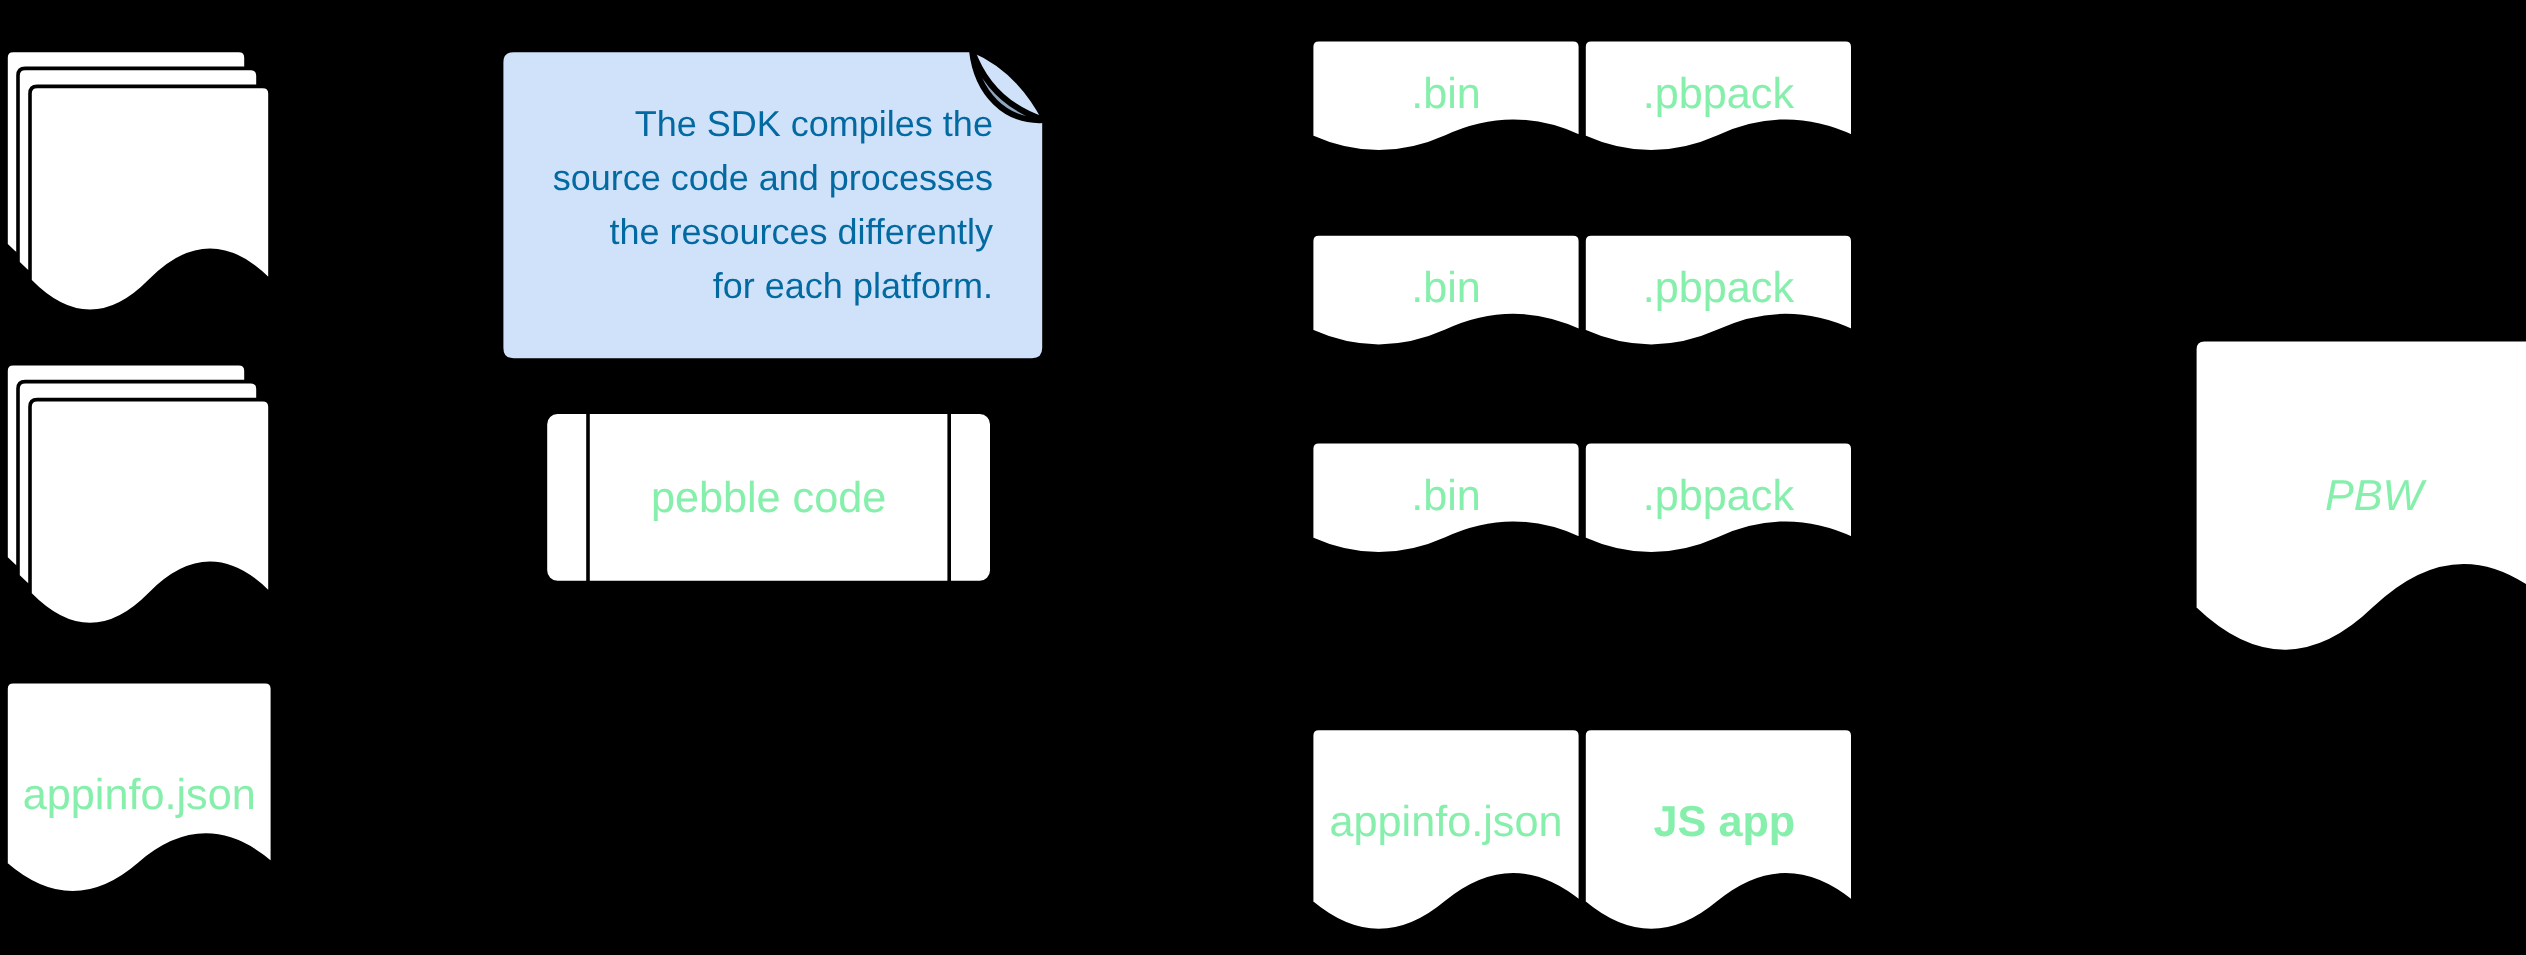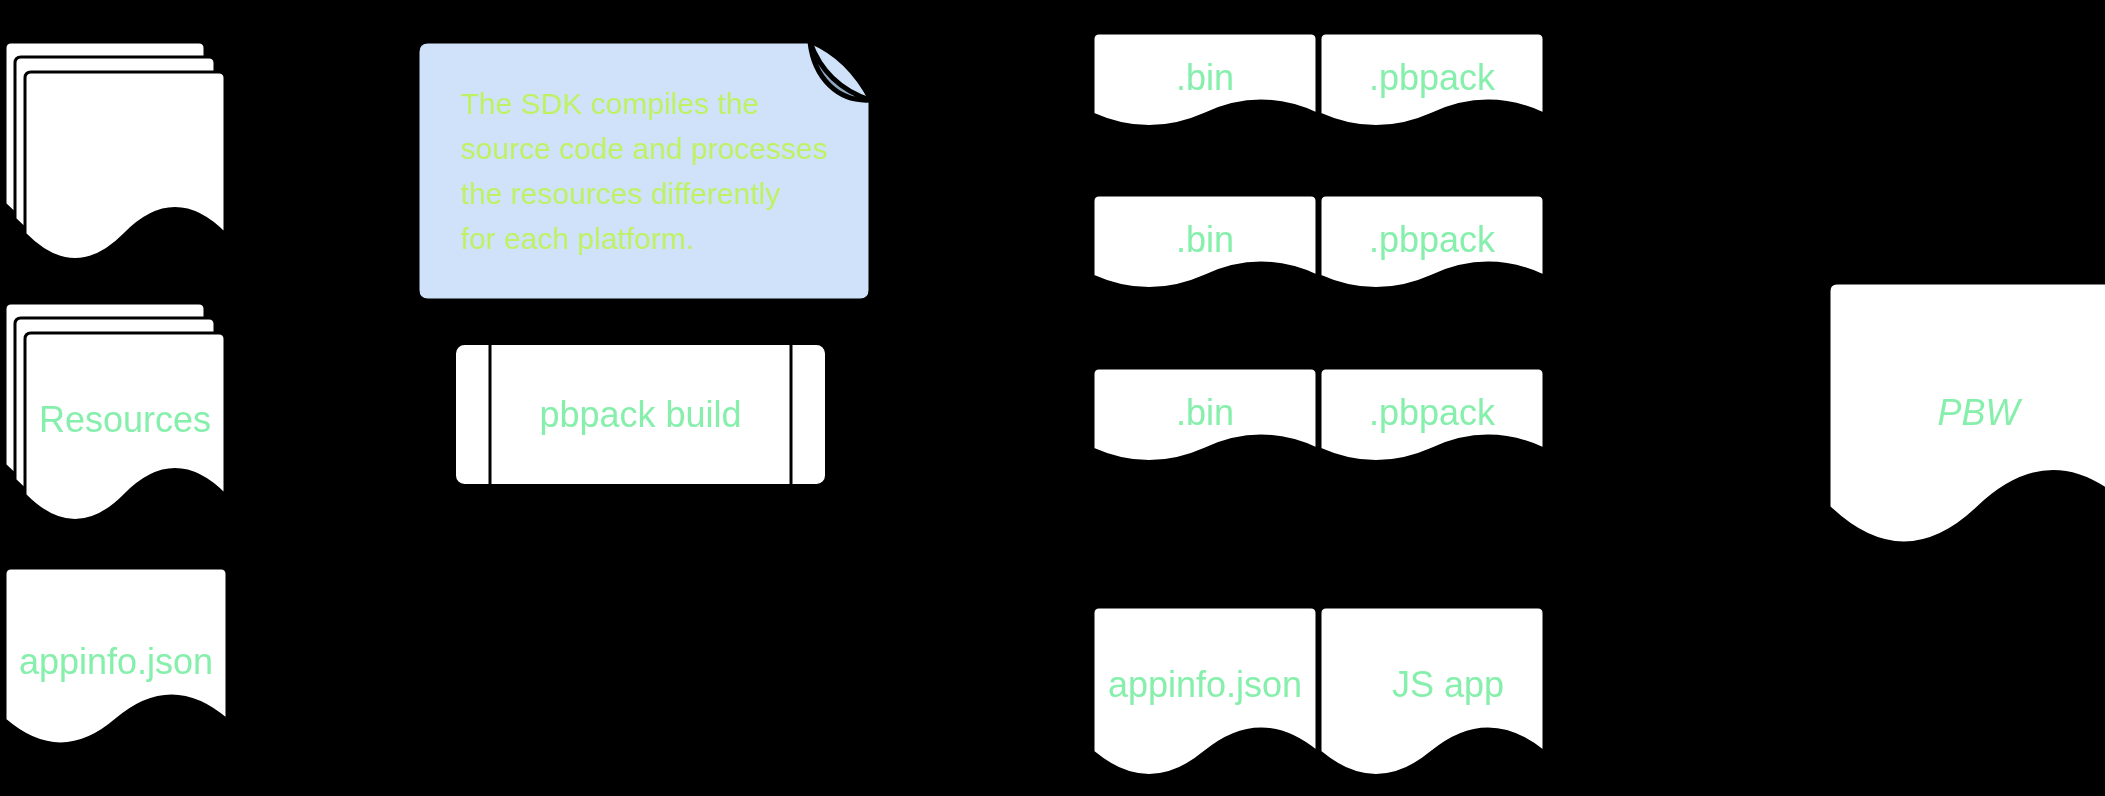--- a/index.html
+++ b/index.html
@@ -9,22 +9,22 @@
   }
   .node{position:absolute;}
   .node svg{position:absolute;left:0;top:0;overflow:visible;display:block;}
   .doc-label{
     position:absolute;display:flex;align-items:center;justify-content:center;
     text-align:center;color:#86efac;font-size:36px;line-height:1.2;
     white-space:pre-line;pointer-events:none;
   }
   .note-text{
     position:absolute;left:0;top:0;width:100%;height:100%;
-    display:flex;align-items:center;justify-content:center;text-align:left;
-    color:#bef264;font-size:30px;line-height:45px;white-space:pre-line;
+    display:flex;align-items:center;justify-content:center;text-align:right;
+    color:#0369a1;font-size:30px;line-height:45px;white-space:pre-line;
     pointer-events:none;
   }
 </style>
 </head>
 <body>
 
 <div class="canvas">
 
   <div class="node" style="left:5px;top:42px;width:226px;height:252px;">
     <svg width="226" height="252">
@@ -37,21 +37,20 @@
   </div>
 
   <div class="node" style="left:5px;top:303px;width:226px;height:252px;">
     <svg width="226" height="252">
       <g fill="#ffffff" stroke="#000000" stroke-width="3" stroke-linejoin="round">
         <path d="M6 0 H194 Q200 0 200 6 V162 Q150 111 100 162 Q50 213 0 162 V6 Q0 0 6 0 Z"></path>
         <path transform="translate(10,15)" d="M6 0 H194 Q200 0 200 6 V162 Q150 111 100 162 Q50 213 0 162 V6 Q0 0 6 0 Z"></path>
         <path transform="translate(20,30)" d="M6 0 H194 Q200 0 200 6 V162 Q150 111 100 162 Q50 213 0 162 V6 Q0 0 6 0 Z"></path>
       </g>
     </svg>
-    <div class="doc-label" style="left:20px;top:30px;width:200px;height:174px;">Resources</div>
   </div>
 
   <div class="node" style="left:5px;top:568px;width:222px;height:202px;">
     <svg width="222" height="202">
       <path fill="#ffffff" stroke="#000000" stroke-width="3" stroke-linejoin="round" d="M6 0 H216 Q222 0 222 6 V152 Q166.5 104 111 152 Q55.5 200 0 152 V6 Q0 0 6 0 Z"></path>
     </svg>
     <div class="doc-label" style="left:0;top:0;width:222px;height:188px;">appinfo.json</div>
   </div>
 
   <div class="node" style="left:418px;top:42px;width:452px;height:258px;">
@@ -64,21 +63,21 @@
 the resources differently
 for each platform.</div>
   </div>
 
   <div class="node" style="left:453px;top:342px;width:375px;height:145px;">
     <svg width="375" height="145">
       <rect x="1.5" y="1.5" width="372" height="142" rx="10" fill="#ffffff" stroke="#000000" stroke-width="3"></rect>
       <line x1="37" y1="1.5" x2="37" y2="143.5" stroke="#000000" stroke-width="3"></line>
       <line x1="338" y1="1.5" x2="338" y2="143.5" stroke="#000000" stroke-width="3"></line>
     </svg>
-    <div class="doc-label" style="left:0;top:0;width:375px;height:145px;">pbpack build</div>
+    <div class="doc-label" style="left:0;top:0;width:375px;height:145px;">pebble code</div>
   </div>
 
   <div class="node" style="left:1093px;top:33px;width:224px;height:108px;">
     <svg width="224" height="108">
       <path fill="#ffffff" stroke="#000000" stroke-width="3" stroke-linejoin="round" d="M6 0 H218 Q224 0 224 6 V81 Q168 55 112 81 Q56 106 0 81 V6 Q0 0 6 0 Z"></path>
     </svg>
     <div class="doc-label" style="left:0;top:0;width:224px;height:90px;">.bin</div>
   </div>
   <div class="node" style="left:1320px;top:33px;width:224px;height:108px;">
     <svg width="224" height="108">
@@ -116,21 +115,21 @@
   <div class="node" style="left:1093px;top:607px;width:224px;height:196px;">
     <svg width="224" height="196">
       <path fill="#ffffff" stroke="#000000" stroke-width="3" stroke-linejoin="round" d="M6 0 H218 Q224 0 224 6 V145 Q168 99 112 145 Q56 192 0 145 V6 Q0 0 6 0 Z"></path>
     </svg>
     <div class="doc-label" style="left:0;top:0;width:224px;height:156px;">appinfo.json</div>
   </div>
   <div class="node" style="left:1320px;top:607px;width:224px;height:196px;">
     <svg width="224" height="196">
       <path fill="#ffffff" stroke="#000000" stroke-width="3" stroke-linejoin="round" d="M6 0 H218 Q224 0 224 6 V145 Q168 99 112 145 Q56 192 0 145 V6 Q0 0 6 0 Z"></path>
     </svg>
-    <div class="doc-label" style="left:16px;top:0;width:224px;height:156px;">JS app</div>
+    <div class="doc-label" style="left:5px;top:0;width:224px;height:156px;font-weight:bold;">JS app</div>
   </div>
 
   <div class="node" style="left:1829px;top:283px;width:299px;height:300px;font-style:italic;">
     <svg width="299" height="300">
       <path fill="#ffffff" stroke="#000000" stroke-width="3" stroke-linejoin="round" d="M8 0 H291 Q299 0 299 8 V224 Q224 153 149.5 224 Q75 296 0 224 V8 Q0 0 8 0 Z"></path>
     </svg>
     <div class="doc-label" style="left:0;top:0;width:299px;height:260px;">PBW</div>
   </div>
 
 </div>

